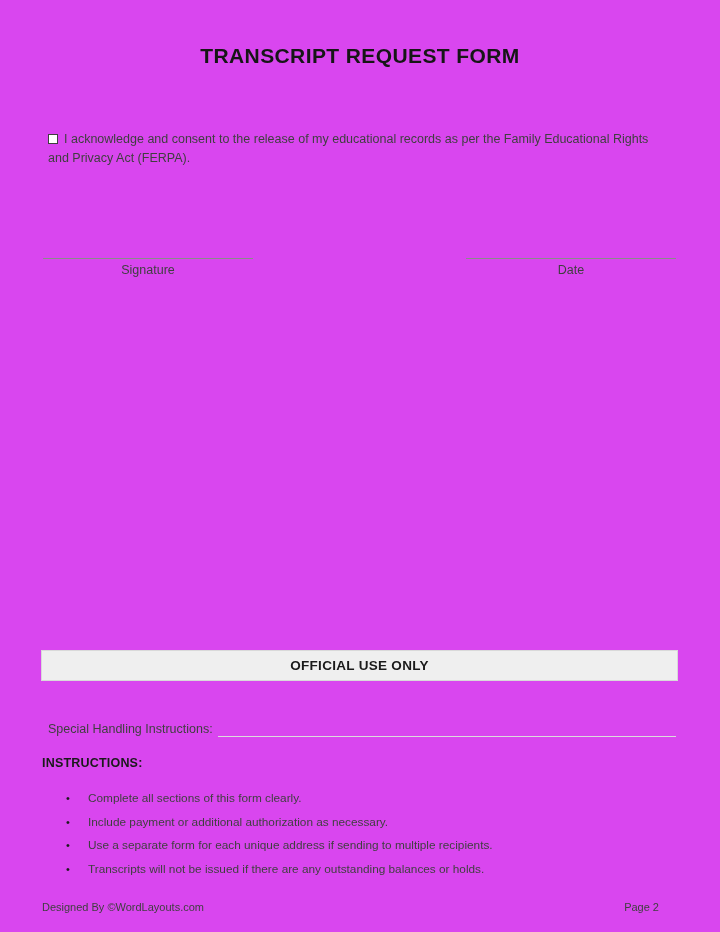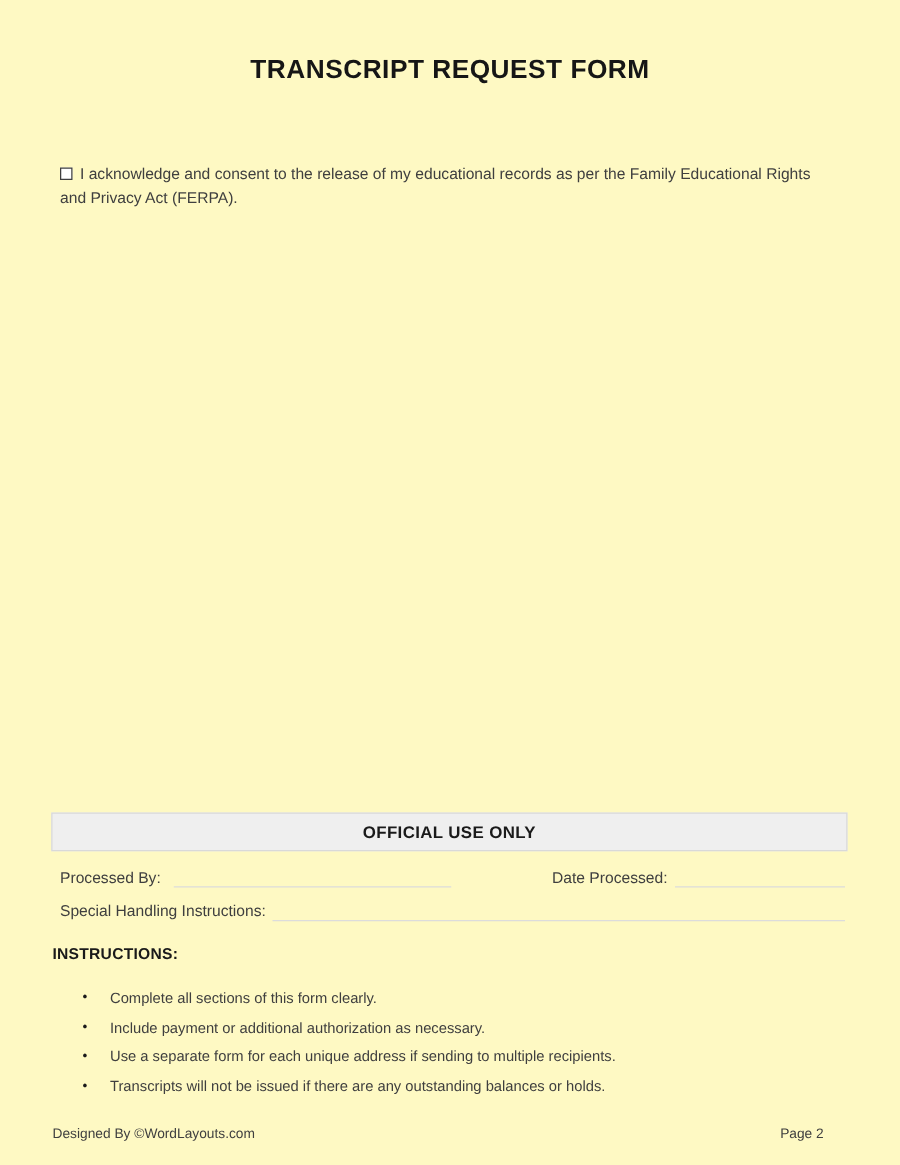--- a/index.html
+++ b/index.html
@@ -2,21 +2,21 @@
 <html><head>
 <meta charset="utf-8">
 <style>
   * { margin:0; padding:0; box-sizing:border-box; }
   html,body { width:720px; height:932px; background:#ffffff; overflow:hidden; }
   body {
     font-family:"Liberation Sans", sans-serif;
     color:#3f3f3f;
     position:relative;
   }
-  .page { position:relative; width:720px; height:932px; background:#fef9c3; }
+  .page { position:relative; width:720px; height:932px; background:#d946ef; }
 
   .doc-title {
     position:absolute; top:44px; left:0; right:0;
     text-align:center;
     font-size:21px; font-weight:bold; color:#161616;
     letter-spacing:0.4px;
   }
 
   .section-bar {
     position:absolute; left:41px; right:42px; height:31px;
@@ -99,32 +99,35 @@
 
 <div class="page">
 
   <div class="doc-title">TRANSCRIPT REQUEST FORM</div>
 
 
   <div class="consent-para">
     <span class="checkbox"></span><span>I acknowledge and consent to the release of my educational records as per the Family Educational Rights and Privacy Act (FERPA).</span>
   </div>
 
+  <div class="sig-row">
+    <div class="sig-block">
+      <div class="sig-line"></div>
+      <div class="sig-label">Signature</div>
+    </div>
+    <div class="sig-block">
+      <div class="sig-line"></div>
+      <div class="sig-label">Date</div>
+    </div>
+  </div>
 
   <div class="section-bar bar-official">
     <span>OFFICIAL USE ONLY</span>
   </div>
 
-  <div class="field-row row-processed">
-    <span class="field-label">Processed By:</span>
-    <span class="fill-line fl-processed-by"></span>
-    <span class="row-spacer"></span>
-    <span class="field-label">Date Processed:</span>
-    <span class="fill-line fl-date-processed"></span>
-  </div>
 
   <div class="field-row row-special">
     <span class="field-label">Special Handling Instructions:</span>
     <span class="fill-line fl-special"></span>
   </div>
 
   <div class="instructions-heading">INSTRUCTIONS:</div>
 
   <ul class="instructions-list">
     <li>

